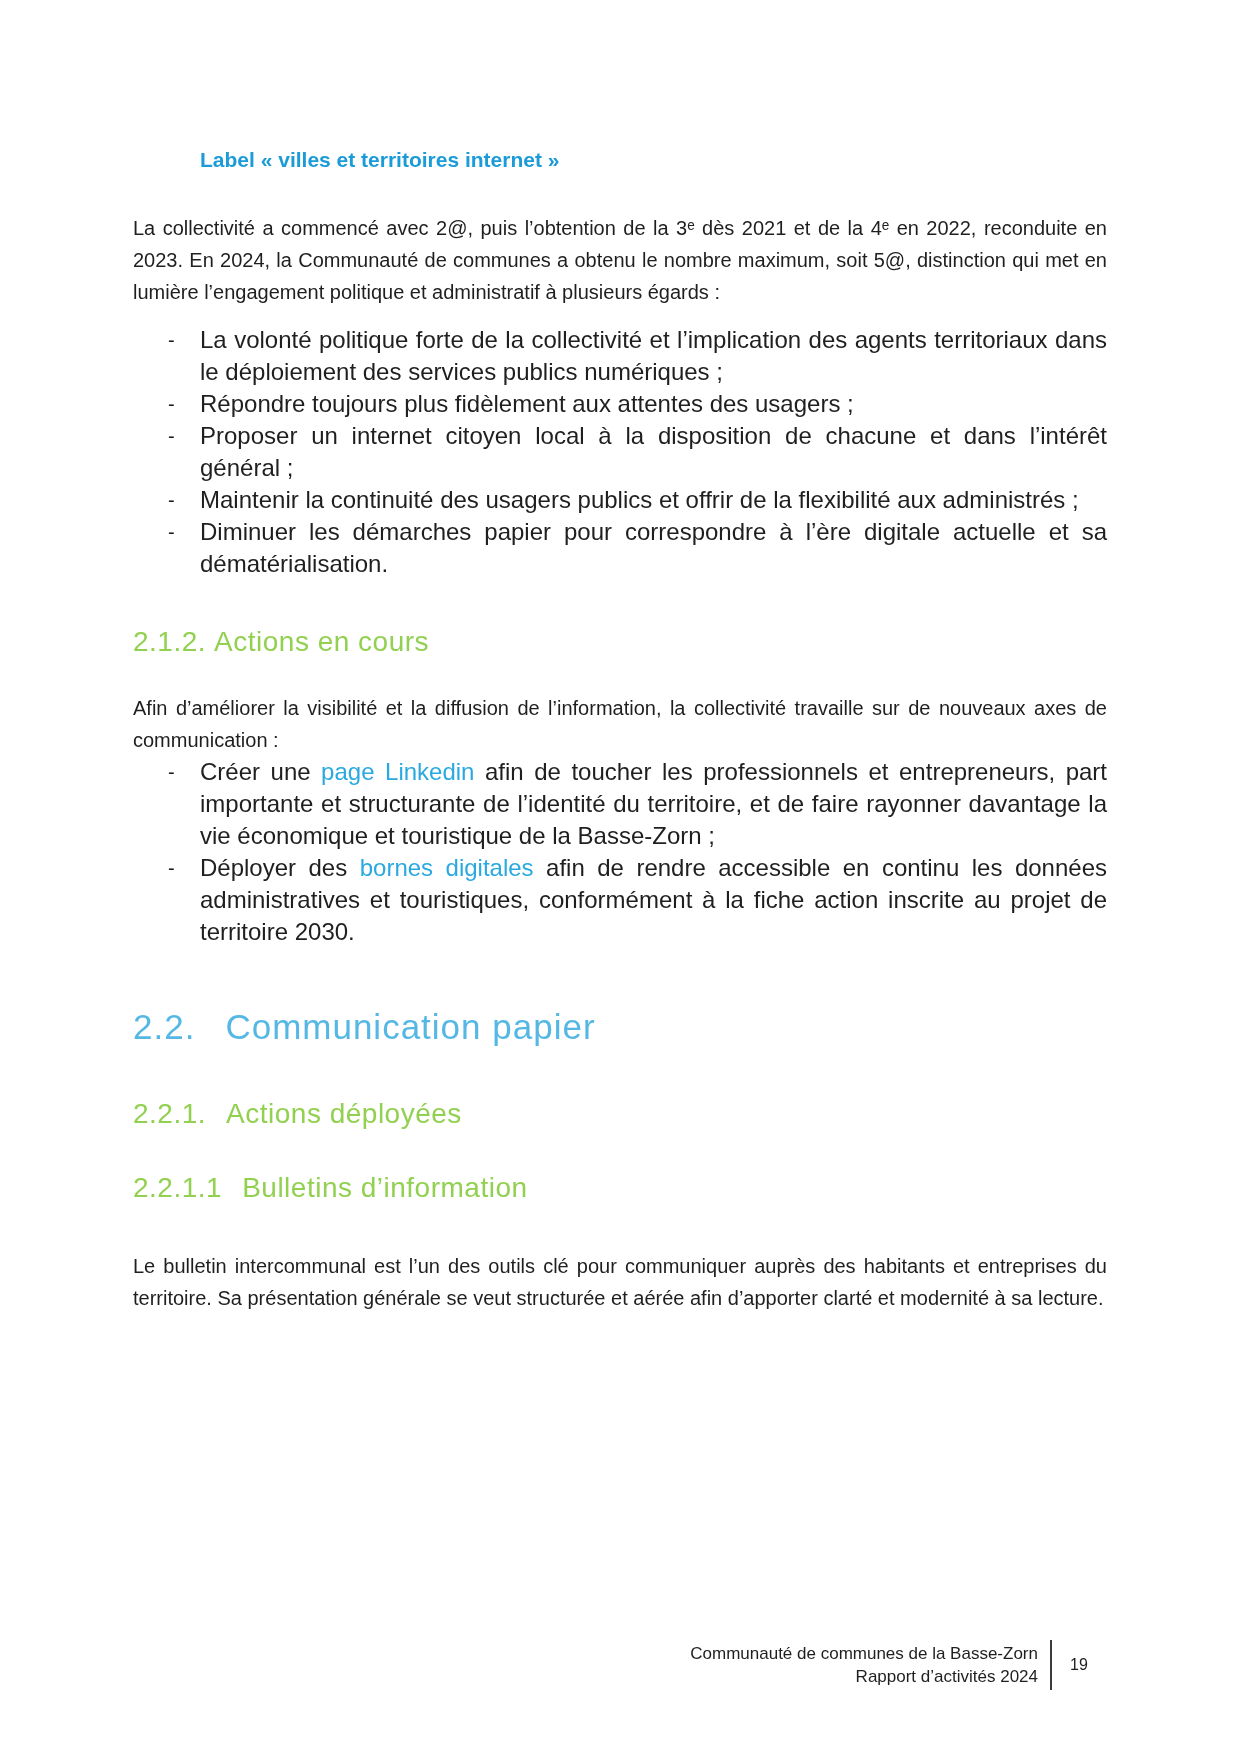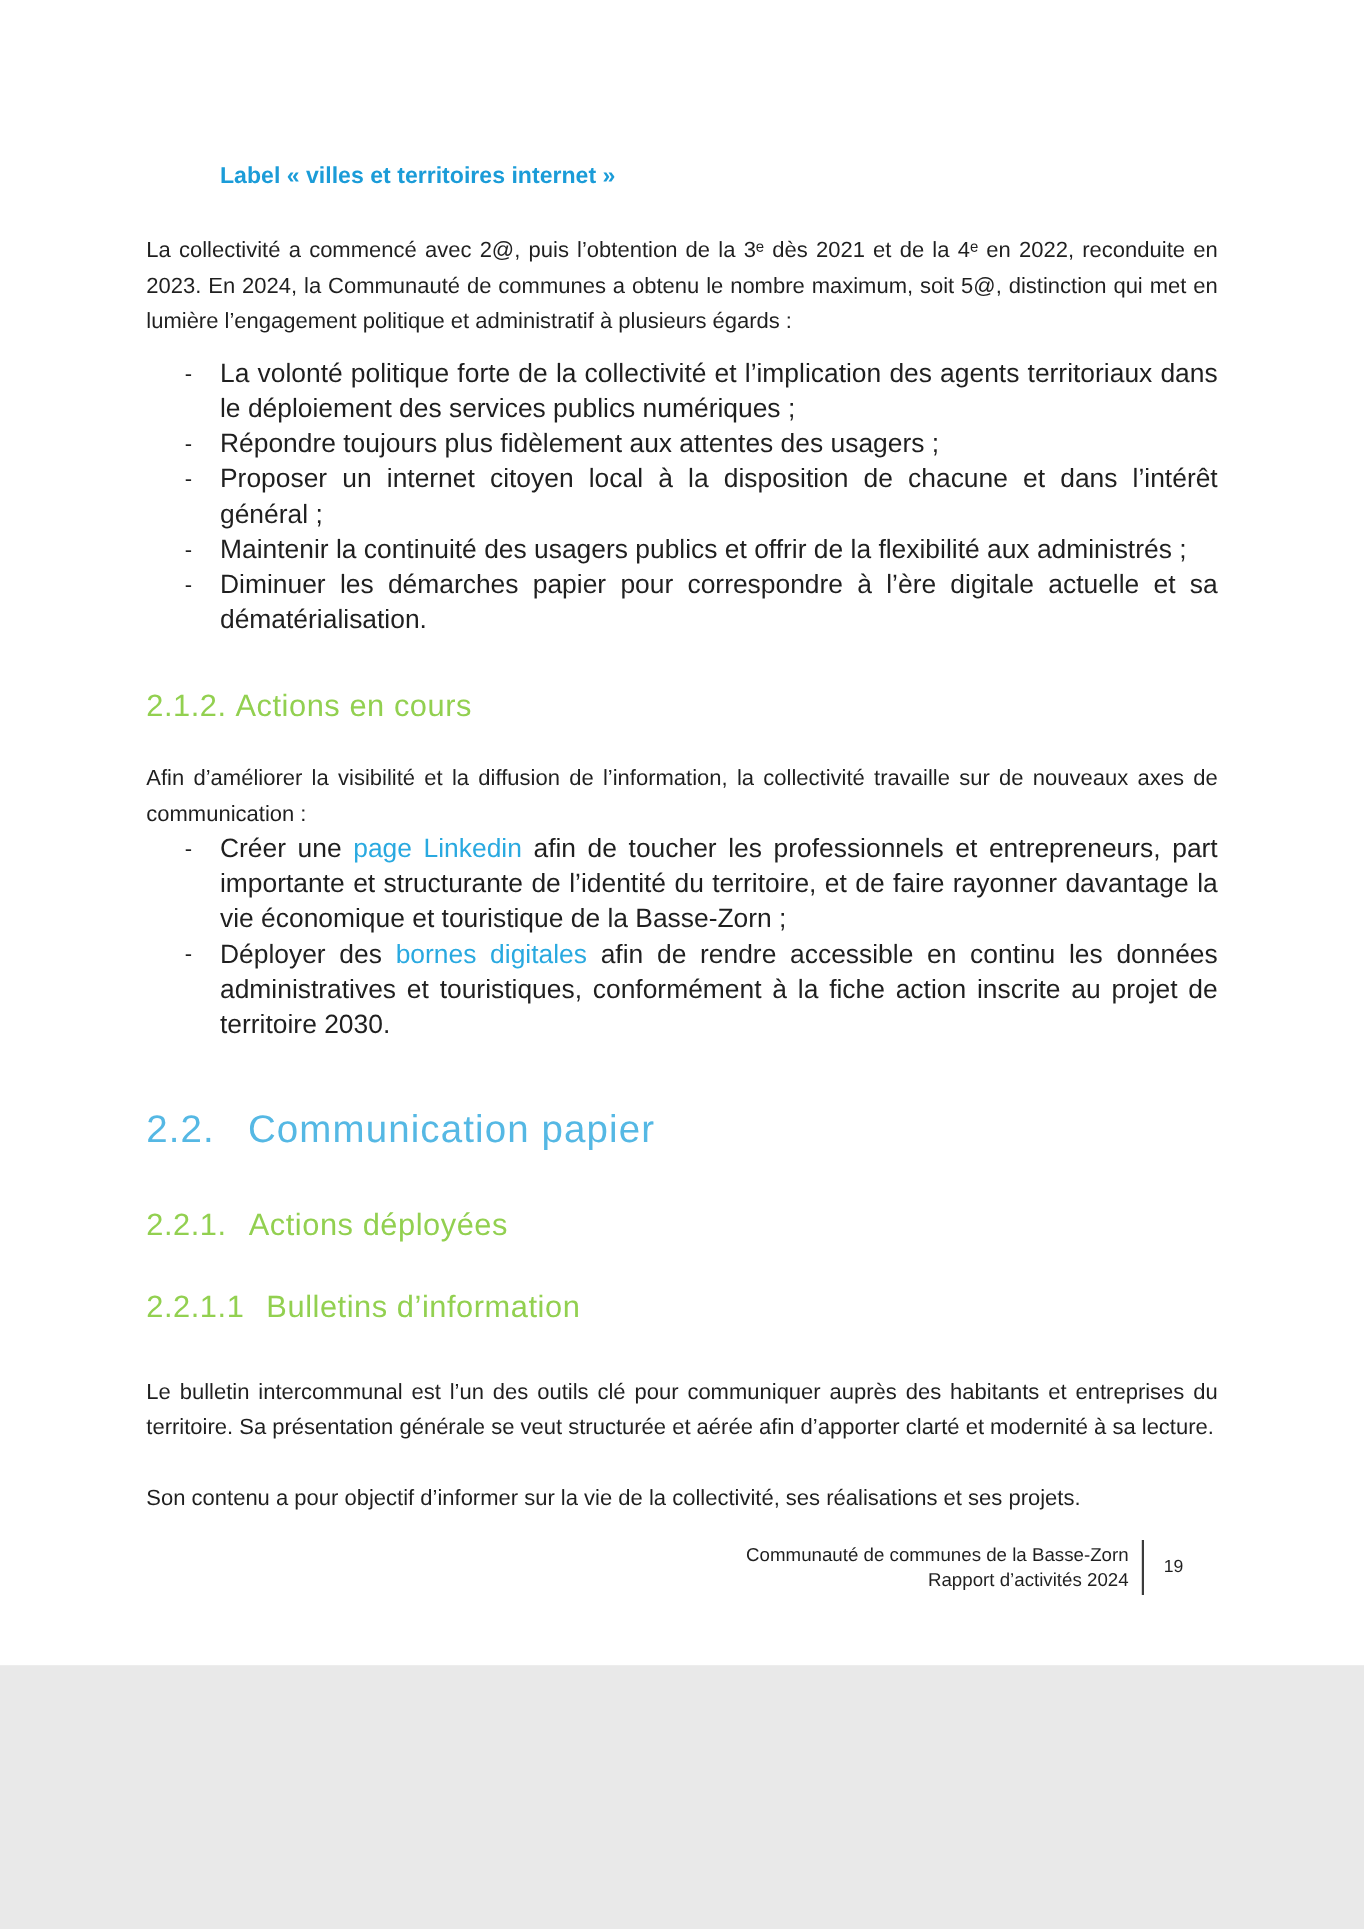--- a/index.html
+++ b/index.html
@@ -1,18 +1,18 @@
 <!DOCTYPE html>
 <html lang="fr"><head>
 <meta charset="utf-8">
 <style>
   html,body{margin:0;padding:0;background:#e9e9e9;}
   .page{
     position:relative;
-    width:1240px;height:1514px;
+    width:1240px;height:1754px;
     margin:0 auto;
     background:#ffffff;
     font-family:"Liberation Sans","DejaVu Sans",sans-serif;
     color:#1f1f1f;
     box-sizing:border-box;
     padding:146px 133px 0 133px;
     overflow:hidden;
   }
   .body-text{
     font-size:20px;line-height:32px;
@@ -63,21 +63,21 @@
     letter-spacing:0.5px;
   }
   .h-212{margin-top:44px;}
   .h-212 .num{margin-right:8px;}
   .h-221{margin-top:48px;}
   .h-221 .num{margin-right:20px;}
   .h-2211{margin-top:38px;}
   .h-2211 .num{margin-right:20px;}
   .footer{
     position:absolute;
-    bottom:64px;right:160px;
+    bottom:64px;right:148px;
     display:flex;
     align-items:center;
   }
   .footer-text{
     text-align:right;
     font-size:17px;line-height:23px;
     color:#1f1f1f;
   }
   .footer-bar{
     width:2px;height:50px;
@@ -139,21 +139,20 @@
   </ul>
 
   <h2 class="h-22"><span class="num">2.2.</span><span>Communication papier</span></h2>
 
   <h3 class="h-green h-221"><span class="num">2.2.1.</span><span>Actions déployées</span></h3>
 
   <h4 class="h-green h-2211"><span class="num">2.2.1.1</span><span>Bulletins d’information</span></h4>
 
   <p class="body-text p4">Le bulletin intercommunal est l’un des outils clé pour communiquer auprès des habitants et entreprises du territoire. Sa présentation générale se veut structurée et aérée afin d’apporter clarté et modernité à sa lecture.</p>
 
-  <p class="body-text p5">Son contenu a pour objectif d’informer sur la vie de la collectivité, ses réalisations et ses projets.</p>
 
   <div class="footer">
     <div class="footer-text">
       <div>Communauté de communes de la Basse-Zorn</div>
       <div>Rapport d’activités 2024</div>
     </div>
     <div class="footer-bar"></div>
     <div class="footer-page">19</div>
   </div>
 

